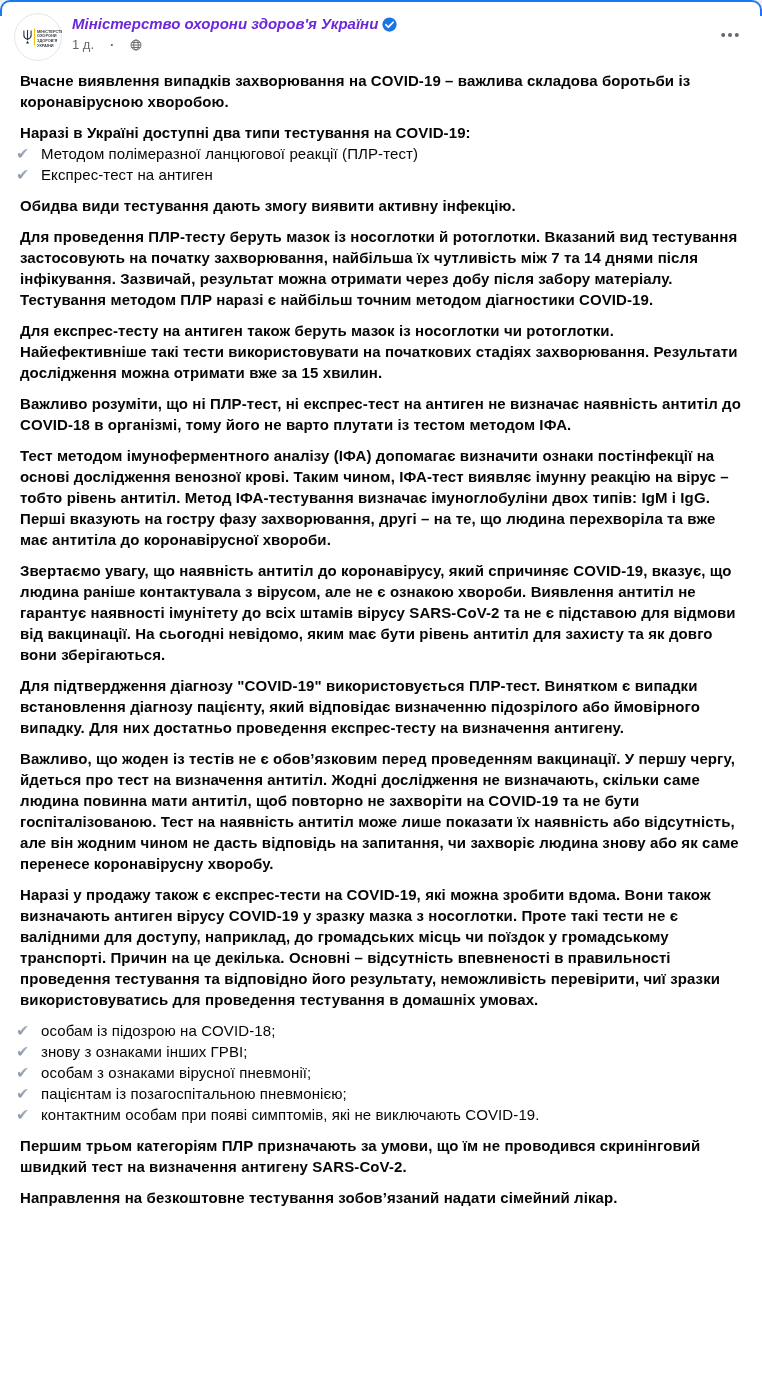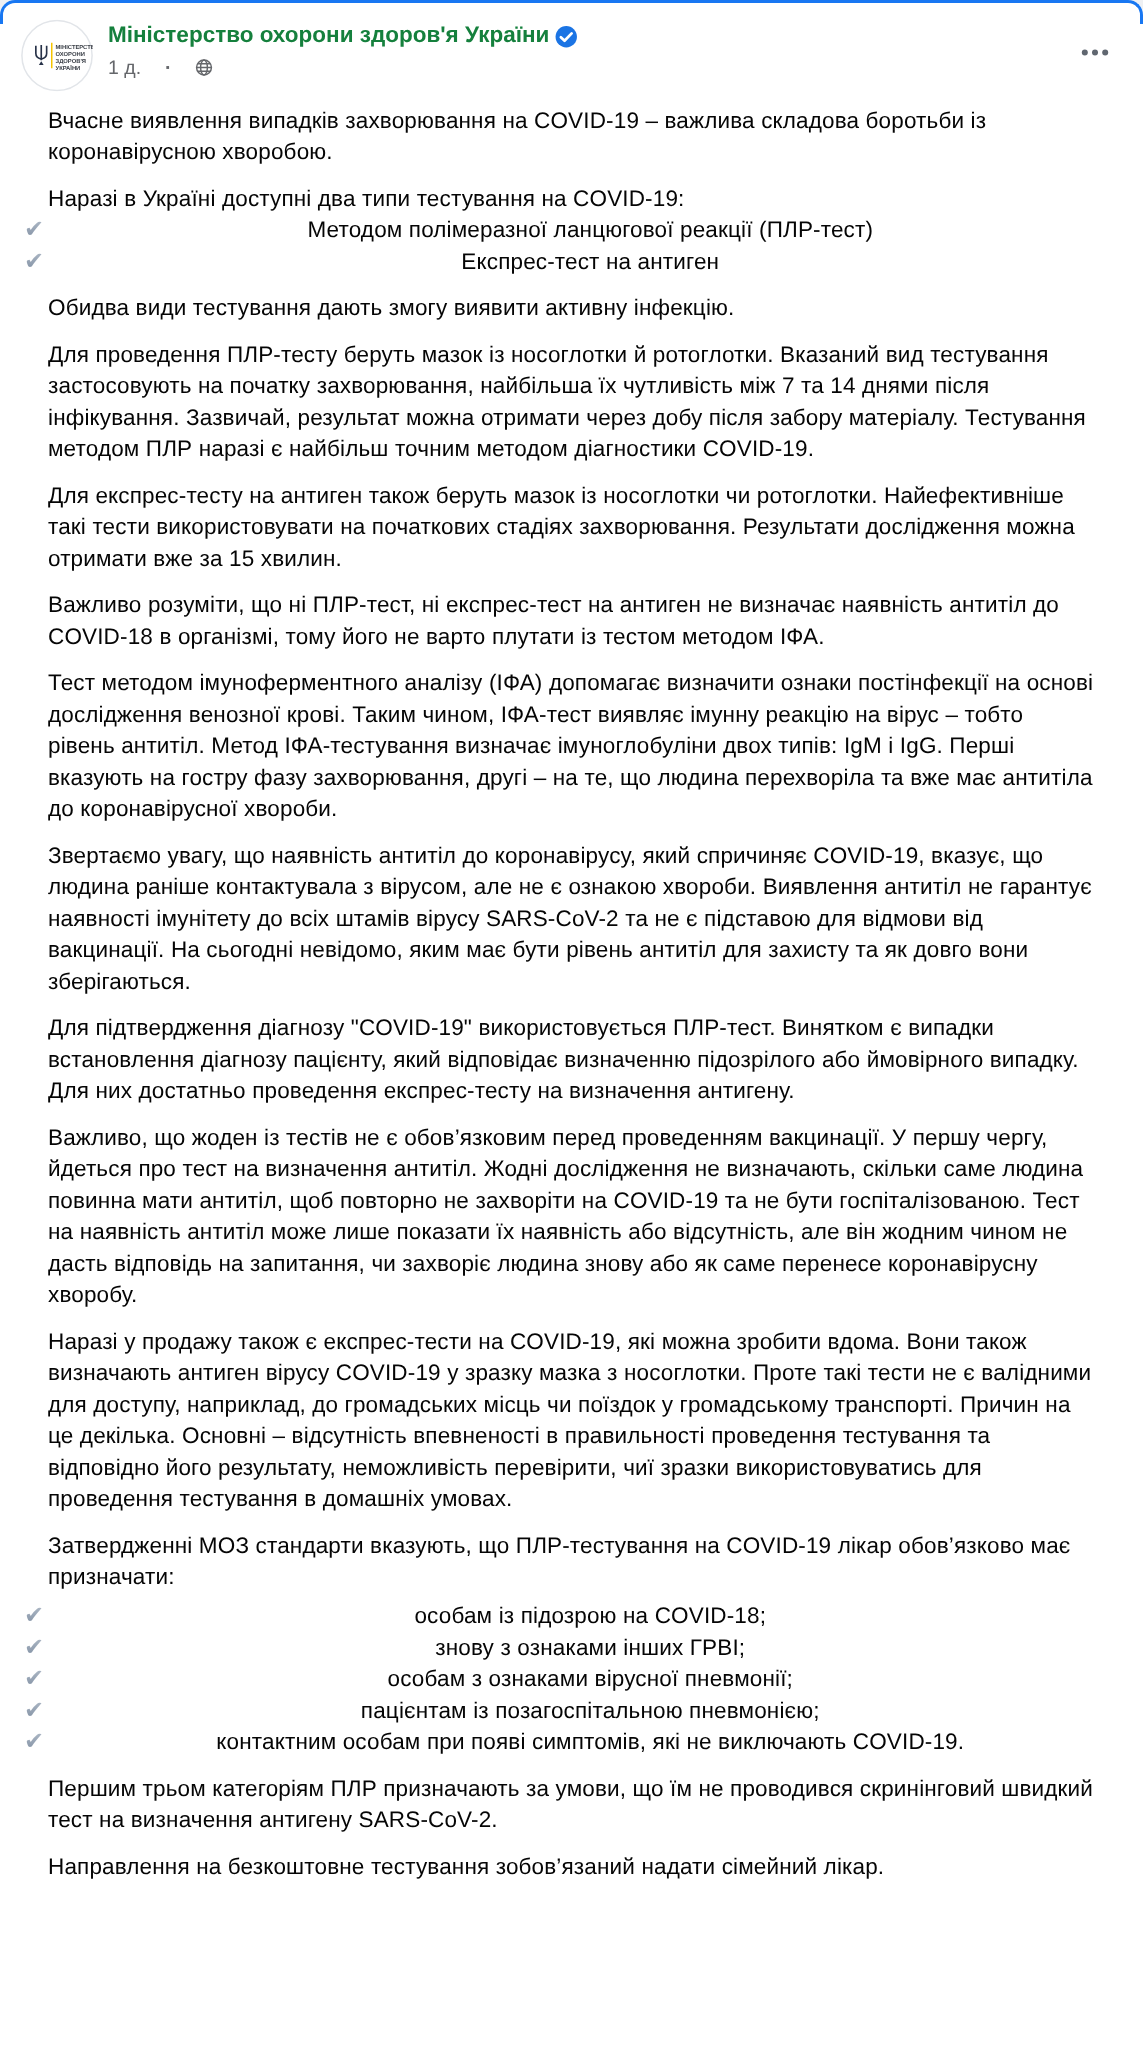--- a/index.html
+++ b/index.html
@@ -43,23 +43,24 @@
     width: 48px; height: 48px;
     border-radius: 50%;
     flex: 0 0 auto;
     cursor: pointer;
   }
   .header-mid { margin-left: 10px; flex: 1 1 auto; min-width: 0; }
   .name-row { display: flex; align-items: center; margin-top: 1px; }
   .page-name {
     font-size: 15px;
     font-weight: 700;
-    color: #15803d;
+    color: #6d28d9;
     cursor: pointer;
     line-height: 20px;
+    font-style: italic;
   }
   .verified { margin-left: 4px; display: inline-flex; }
   .meta-row {
     display: flex;
     align-items: center;
     gap: 16px;
     margin-top: 3px;
     font-size: 13px;
     color: #65676b;
     line-height: 16px;
@@ -73,41 +74,41 @@
     cursor: pointer;
     display: flex;
   }
   .post-text {
     padding: 3px 16px 18px;
     font-size: 15px;
     line-height: 21px;
     color: #050505;
     letter-spacing: 0.1px;
   }
-  .para { margin: 0 16px 10px; }
+  .para { margin: 0 4px 10px; font-weight: bold; }
   .para.tight { margin-bottom: 0; }
   .para.semi  { margin-bottom: 5px; }
   .check-group { margin: 0 0 10px; }
   .check-row { display: flex; align-items: flex-start; }
   .check-ic {
     flex: 0 0 auto;
     width: 25px;
     font-size: 16px;
     line-height: 21px;
     color: #8b98a7;
   }
   @supports ((-webkit-background-clip: text) or (background-clip: text)) {
     .check-ic {
       background: linear-gradient(180deg, #b7c1cd 5%, #75859a 95%);
       -webkit-background-clip: text;
       background-clip: text;
       color: transparent;
     }
   }
-  .check-tx { flex: 1 1 auto; text-align: center; }
+  .check-tx { flex: 1 1 auto; }
 </style>
 </head>
 <body>
 
 <div class="card">
 
   <div class="post-header">
 
     <div class="avatar">
       <svg width="48" height="48" viewBox="0 0 48 48">
@@ -176,21 +177,20 @@
       </div>
       <div class="para">Обидва види тестування дають змогу виявити активну інфекцію.</div>
       <div class="para">Для проведення ПЛР-тесту беруть мазок із носоглотки й ротоглотки. Вказаний вид тестування застосовують на початку захворювання, найбільша їх чутливість між 7 та 14 днями після інфікування. Зазвичай, результат можна отримати через добу після забору матеріалу. Тестування методом ПЛР наразі є найбільш точним методом діагностики COVID-19.</div>
       <div class="para">Для експрес-тесту на антиген також беруть мазок із носоглотки чи ротоглотки. Найефективніше такі тести використовувати на початкових стадіях захворювання. Результати дослідження можна отримати вже за 15 хвилин.</div>
       <div class="para">Важливо розуміти, що ні ПЛР-тест, ні експрес-тест на антиген не визначає наявність антитіл до COVID-18 в організмі, тому його не варто плутати із тестом методом ІФА.</div>
       <div class="para">Тест методом імуноферментного аналізу (ІФА) допомагає визначити ознаки постінфекції на основі дослідження венозної крові. Таким чином, ІФА-тест виявляє імунну реакцію на вірус – тобто рівень антитіл. Метод ІФА-тестування визначає імуноглобуліни двох типів: IgM і IgG. Перші вказують на гостру фазу захворювання, другі – на те, що людина перехворіла та вже має антитіла до коронавірусної хвороби.</div>
       <div class="para">Звертаємо увагу, що наявність антитіл до коронавірусу, який спричиняє COVID-19, вказує, що людина раніше контактувала з вірусом, але не є ознакою хвороби. Виявлення антитіл не гарантує наявності імунітету до всіх штамів вірусу SARS-CoV-2 та не є підставою для відмови від вакцинації. На сьогодні невідомо, яким має бути рівень антитіл для захисту та як довго вони зберігаються.</div>
       <div class="para">Для підтвердження діагнозу "COVID-19" використовується ПЛР-тест. Винятком є випадки встановлення діагнозу пацієнту, який відповідає визначенню підозрілого або ймовірного випадку. Для них достатньо проведення експрес-тесту на визначення антигену.</div>
       <div class="para">Важливо, що жоден із тестів не є обов’язковим перед проведенням вакцинації. У першу чергу, йдеться про тест на визначення антитіл. Жодні дослідження не визначають, скільки саме людина повинна мати антитіл, щоб повторно не захворіти на COVID-19 та не бути госпіталізованою. Тест на наявність антитіл може лише показати їх наявність або відсутність, але він жодним чином не дасть відповідь на запитання, чи захворіє людина знову або як саме перенесе коронавірусну хворобу.</div>
       <div class="para">Наразі у продажу також є експрес-тести на COVID-19, які можна зробити вдома. Вони також визначають антиген вірусу COVID-19 у зразку мазка з носоглотки. Проте такі тести не є валідними для доступу, наприклад, до громадських місць чи поїздок у громадському транспорті. Причин на це декілька. Основні – відсутність впевненості в правильності проведення тестування та відповідно його результату, неможливість перевірити, чиї зразки використовуватись для проведення тестування в домашніх умовах.</div>
-      <div class="para semi">Затвердженні МОЗ стандарти вказують, що ПЛР-тестування на COVID-19 лікар обов’язково має призначати:</div>
       <div class="check-group">
         <div class="check-row">
           <span class="check-ic">✔</span>
           <span class="check-tx">особам із підозрою на COVID-18;</span>
         </div>
         <div class="check-row">
           <span class="check-ic">✔</span>
           <span class="check-tx">знову з ознаками інших ГРВІ;</span>
         </div>
         <div class="check-row">

